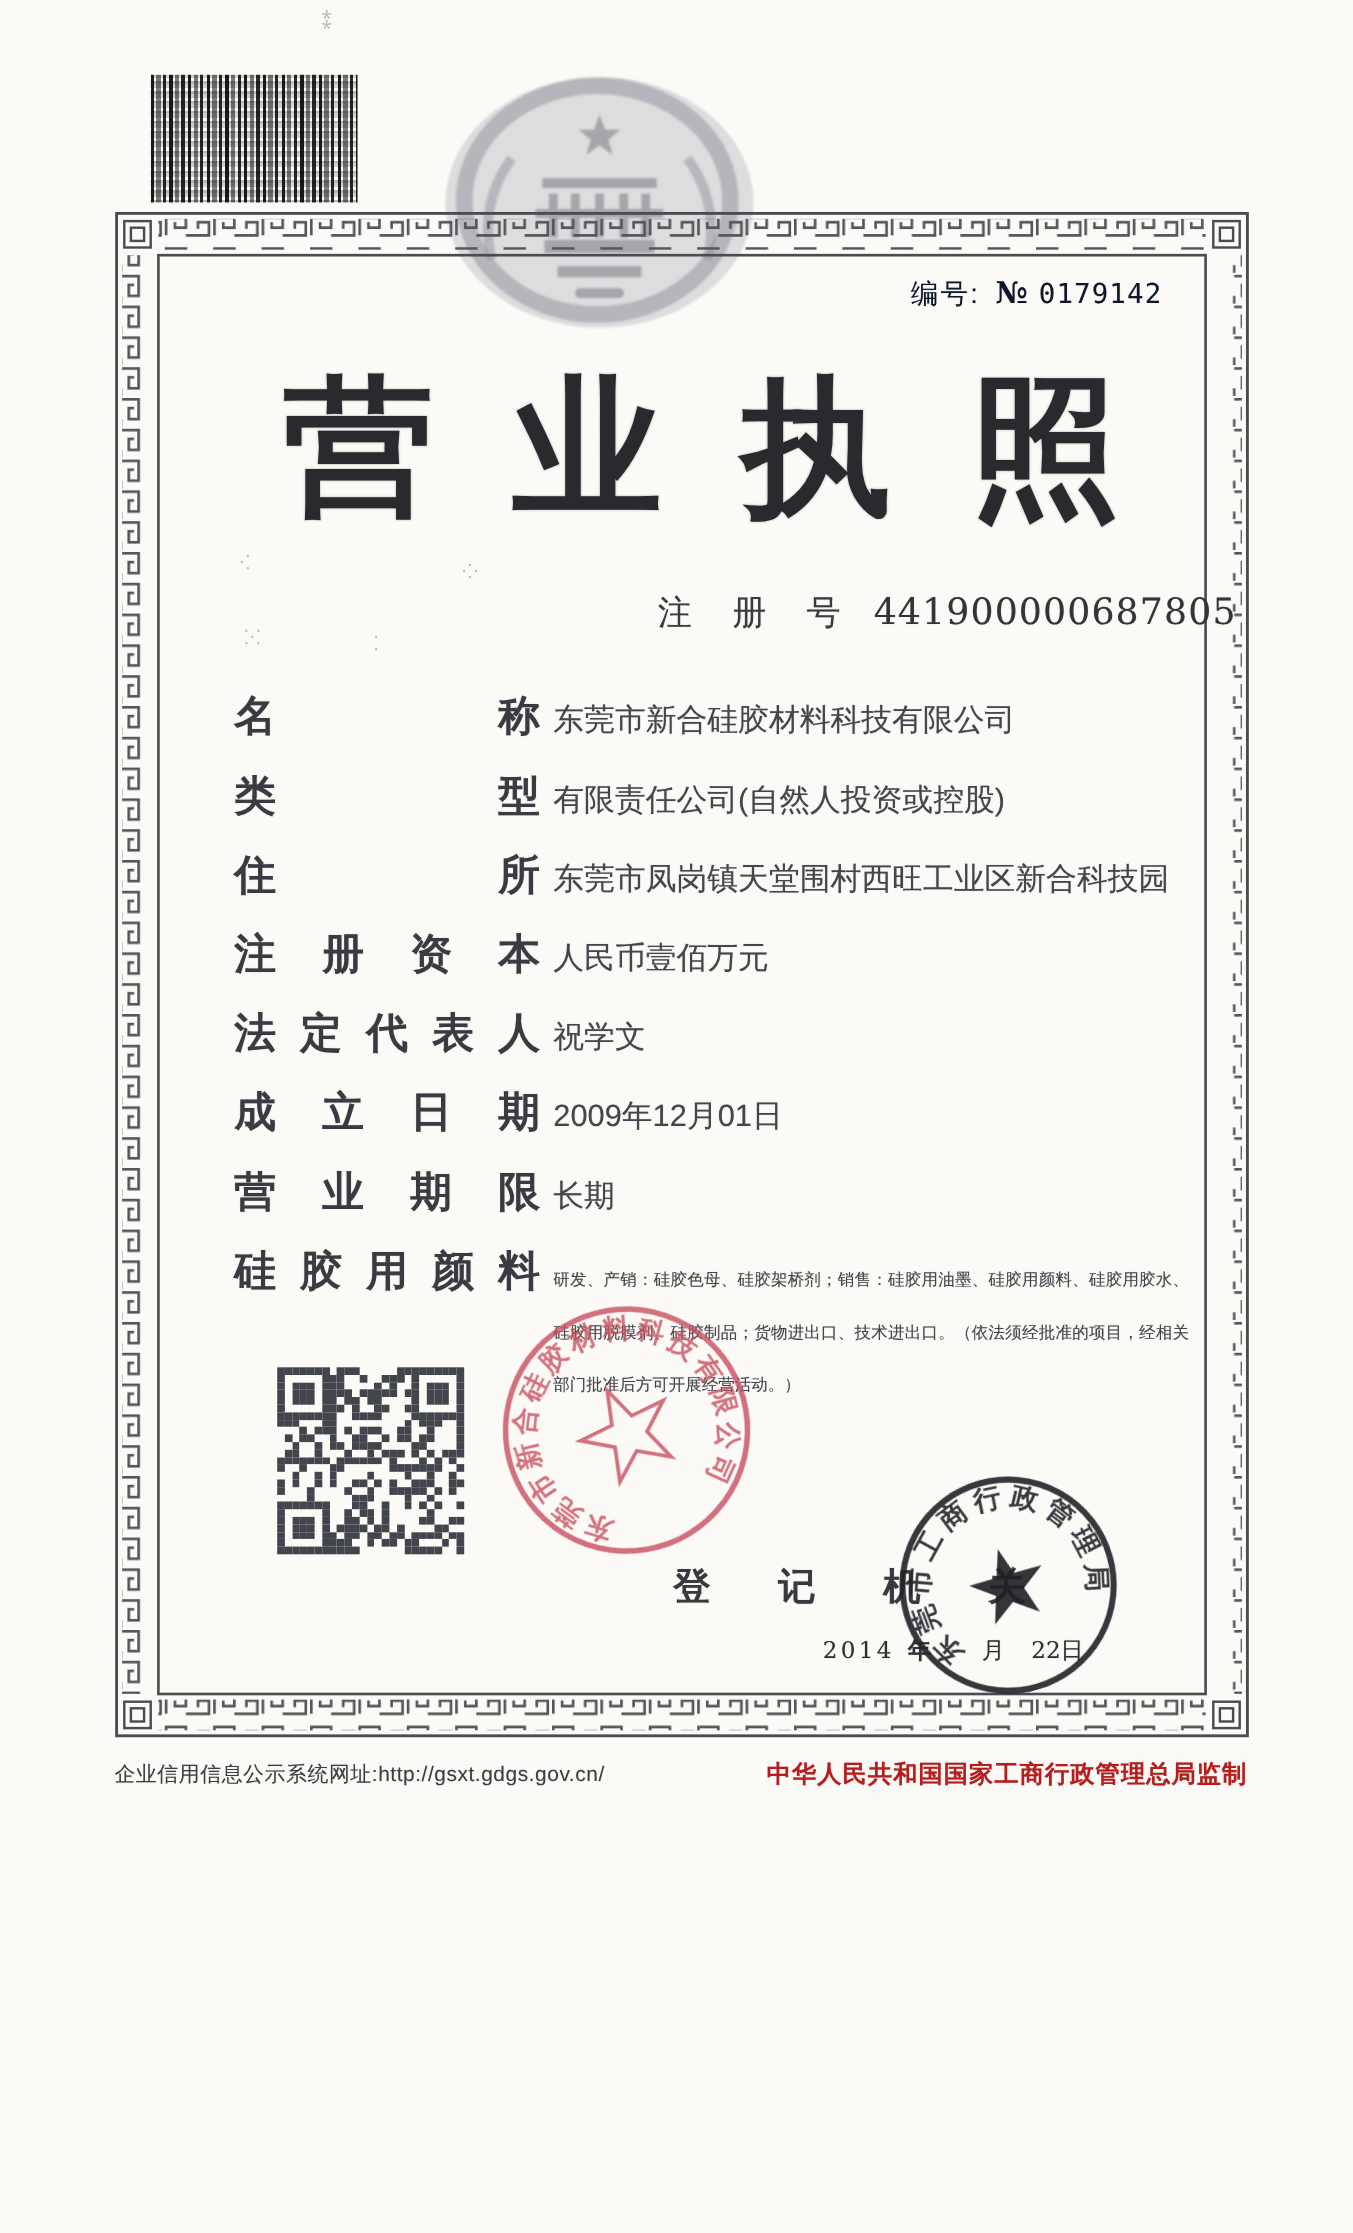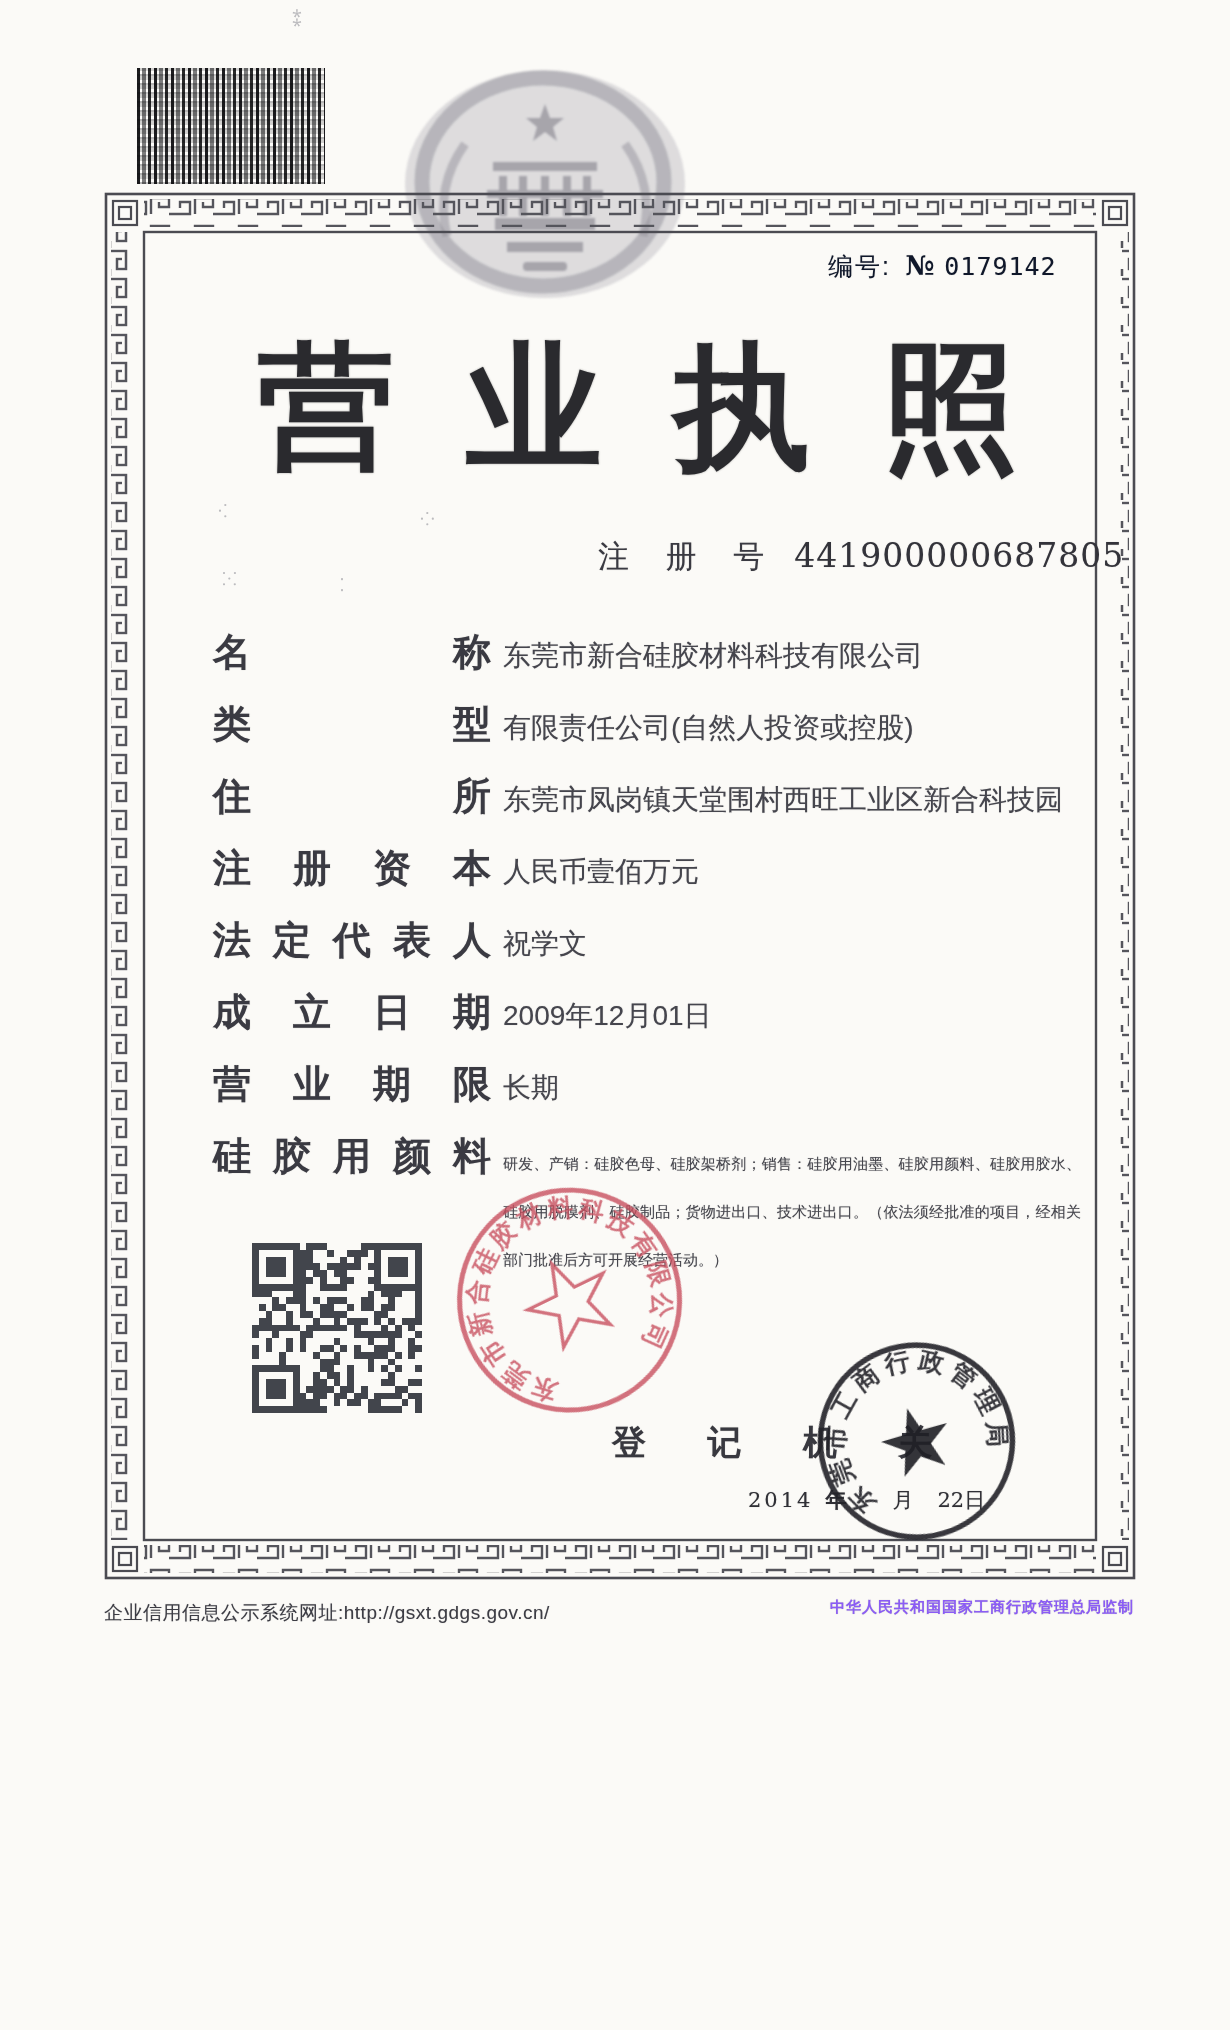--- a/index.html
+++ b/index.html
@@ -73,21 +73,21 @@
   .date-line{position:absolute;left:748px;top:1486px;font-size:21px;color:#2f2f35;z-index:4;
       text-shadow:0 0 1px rgba(60,60,60,.4);white-space:nowrap;}
   .date-line span{display:inline-block;}
   .d-year{font-family:"DejaVu Serif",serif;letter-spacing:3px;}
   .d-yu{margin-left:12px;font-weight:700;}
   .d-month{width:46px;}
   .d-day{margin-left:24px;font-family:"DejaVu Serif",serif;}
   
   .footer-left{position:absolute;left:104px;top:1600px;font-size:19px;color:#3c3c44;
       letter-spacing:.5px;text-shadow:0 0 1px rgba(70,70,70,.3);}
-  .footer-right{position:absolute;right:96px;top:1598px;font-size:15px;color:#8b5cf6;
+  .footer-right{position:absolute;right:96px;top:1598px;font-size:22px;color:#b91c1c;
       font-weight:600;letter-spacing:1px;text-shadow:0 0 1px rgba(60,60,60,.35);}
   
   .smudge{position:absolute;color:#8a8a92;opacity:.55;filter:blur(.7px);font-size:18px;}
 </style>
 </head>
 <body>
 
 <div class="page">
 
   <div class="barcode"></div>

